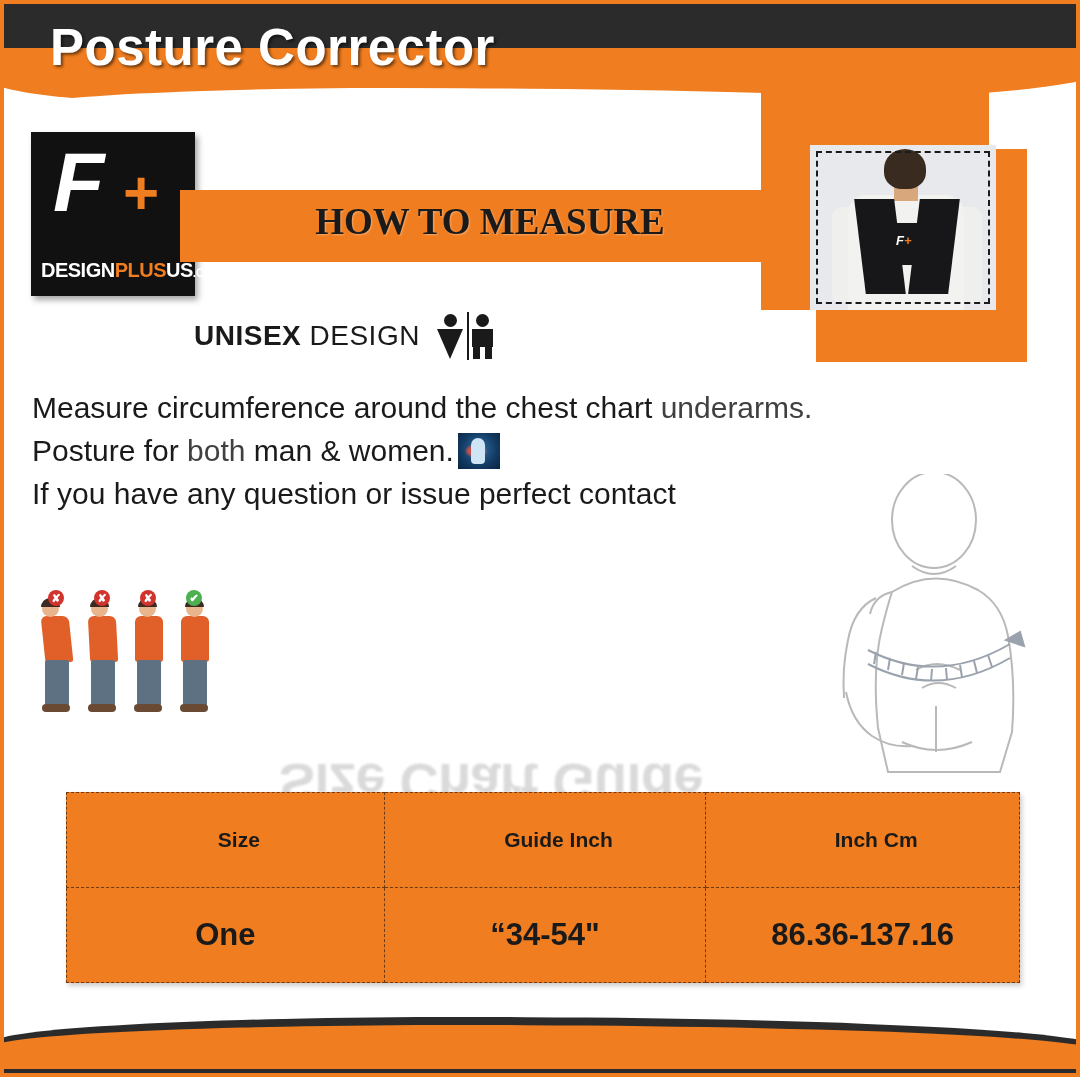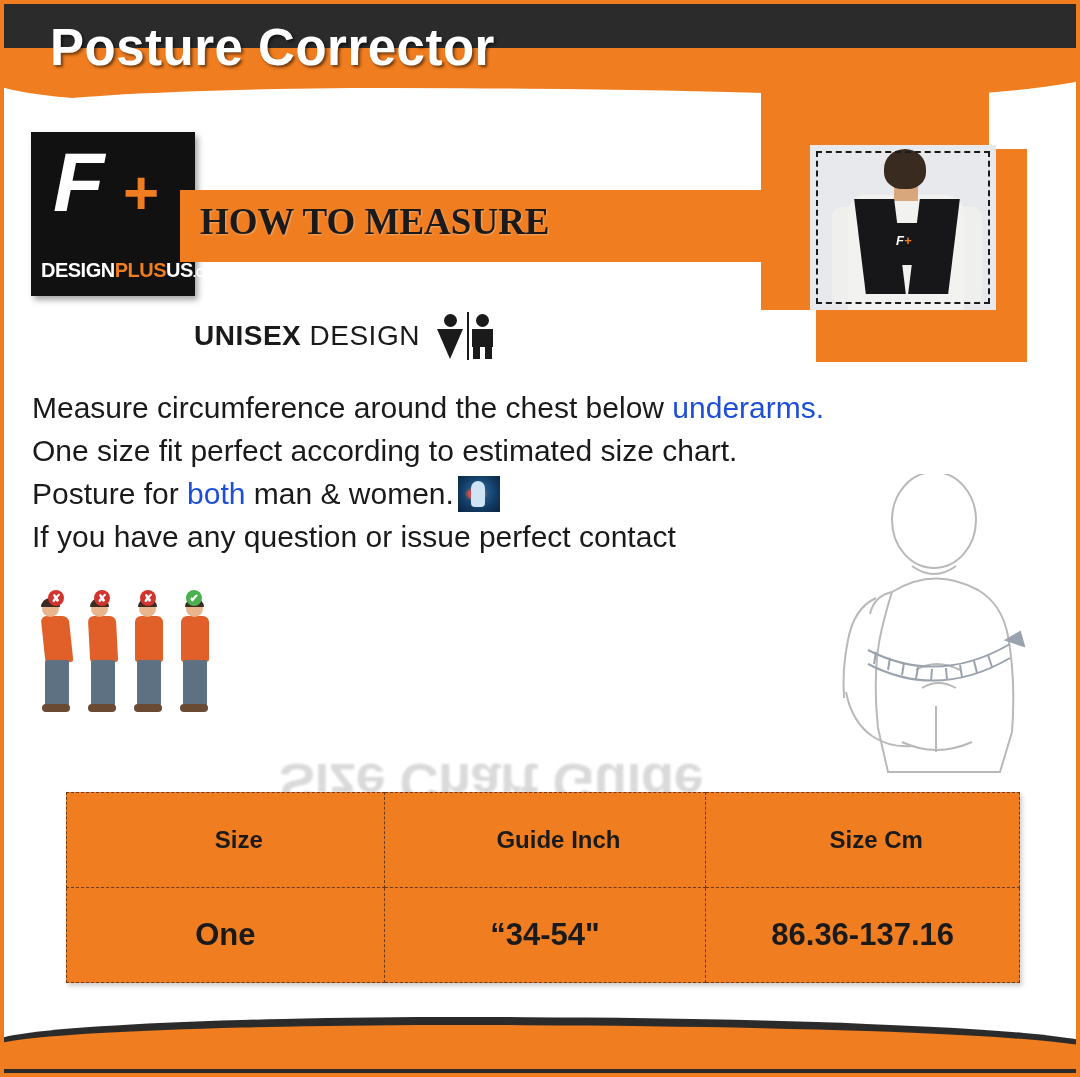--- a/index.html
+++ b/index.html
@@ -111,21 +111,21 @@
     position: absolute;
     left: 176px; top: 186px;
     width: 600px;
     height: 72px;
     background: #f07d1f;
   }
   .measure-bar-title {
     position: absolute;
     left: 196px; top: 196px;
     width: 580px;
-    text-align: left;
+    text-align: center;
     font-family: "Liberation Serif", serif;
     font-size: 37px;
     font-weight: bold;
     color: #1a1a1a;
     text-shadow: 1px 1px 2px rgba(255,255,255,0.35);
   }
 
   
   .photo-orange-back {
     position: absolute;
@@ -283,21 +283,21 @@
 
   
   .body-text {
     position: absolute;
     left: 28px; top: 382px;
     width: 1010px;
     font-size: 30px;
     line-height: 43px;
     color: #1a1a1a;
   }
-  .body-text .hl { color: #1d4ed8; margin-top: 36px; }
+  .body-text .hl { color: #404040; margin-top: 36px; }
   .body-text .line { white-space: nowrap; }
   .back-pain-icon {
     display: inline-block;
     vertical-align: -8px;
     width: 42px;
     height: 36px;
     margin-left: 4px;
     background: radial-gradient(ellipse at 50% 45%, #2f6fa8 0%, #123b63 60%, #0b2340 100%);
     position: relative;
     overflow: hidden;
@@ -396,21 +396,21 @@
     background: #f07d1f;
     box-shadow: 2px 3px 5px rgba(0,0,0,0.2);
   }
   .size-table th, .size-table td {
     border: 1px dashed #6e3a12;
     text-align: center;
     color: #1a1a1a;
     font-weight: bold;
     height: 92px;
   }
-  .size-table th { font-size: 24px; padding-left: 28px; }
+  .size-table th { font-size: 21px; padding-left: 28px; }
   .size-table td { font-size: 31px; }
   .size-table col.c1 { width: 318px; }
   .size-table col.c2 { width: 322px; }
   .size-table col.c3 { width: 314px; }
 
   
   .bottom-banner {
     position: absolute;
     left: 0; bottom: 0;
     width: 1080px;
@@ -479,22 +479,21 @@
       <div class="g-female-body"></div>
       <div class="g-divider"></div>
       <div class="g-male-head"></div>
       <div class="g-male-body"></div>
       <div class="g-male-leg-l"></div>
       <div class="g-male-leg-r"></div>
     </div>
   </div>
 
   <div class="body-text">
-    <div class="line"><span>Measure circumference around the chest below </span><span class="hl">underarms.</span></div>
-    <div class="line">One size fit perfect according to estimated size chart.</div>
+    <div class="line"><span>Measure circumference around the chest chart </span><span class="hl">underarms.</span></div>
     <div class="line"><span>Posture for </span><span class="hl">both</span><span> man &amp; women.</span><span class="back-pain-icon"><span class="bp-glow"></span><span class="bp-figure"></span></span></div>
     <div class="line">If you have any question or issue perfect contact</div>
   </div>
 
   <div class="posture-group">
     <div class="p-fig" style="left:0px;">
       <div class="shirt" style="transform:skewX(6deg);"></div>
       <div class="pants"></div>
       <div class="shoe"></div>
       <div class="head" style="left:2px;"></div>
@@ -556,21 +555,21 @@
   <table class="size-table">
     <colgroup>
         <col class="c1">
         <col class="c2">
         <col class="c3">
       </colgroup>
     <thead>
       <tr>
         <th>Size</th>
         <th>Guide Inch</th>
-        <th>Size Cm</th>
+        <th>Inch Cm</th>
       </tr>
     </thead>
     <tbody>
       <tr>
         <td>One</td>
         <td>“34-54"</td>
         <td>86.36-137.16</td>
       </tr>
     </tbody>
   </table>

